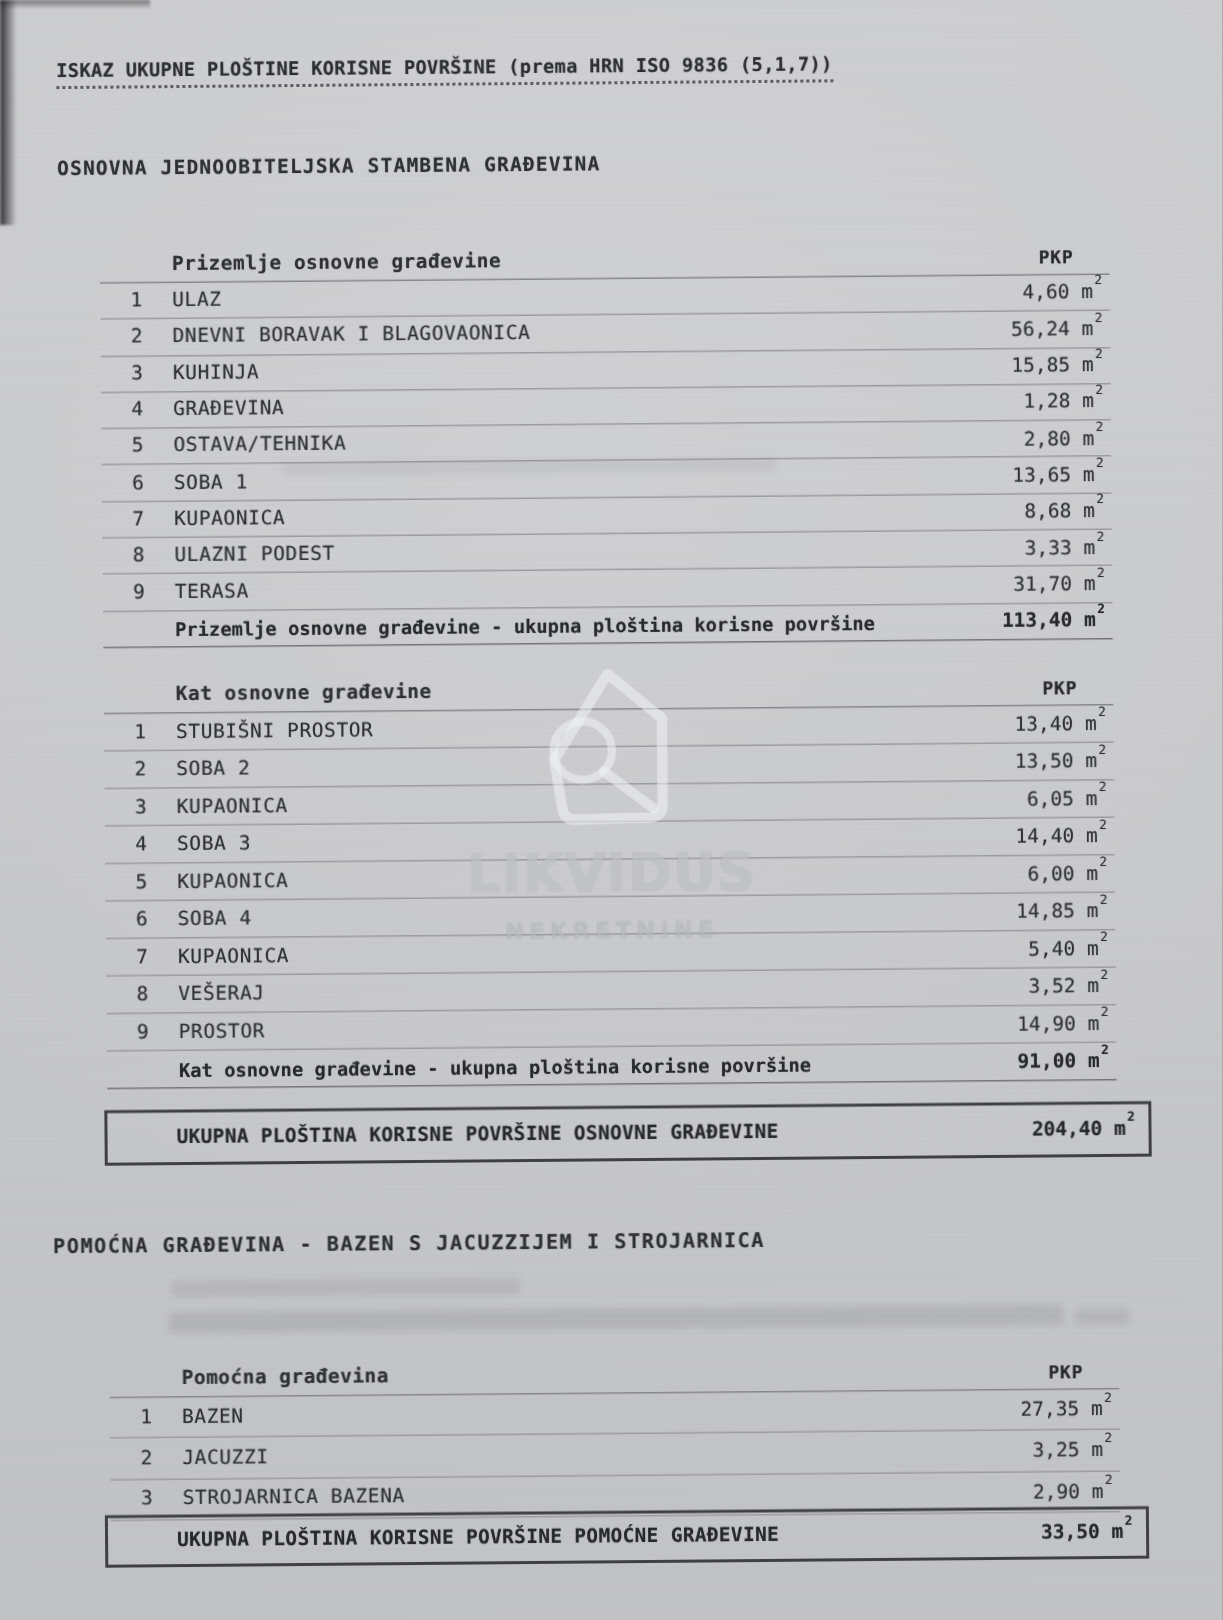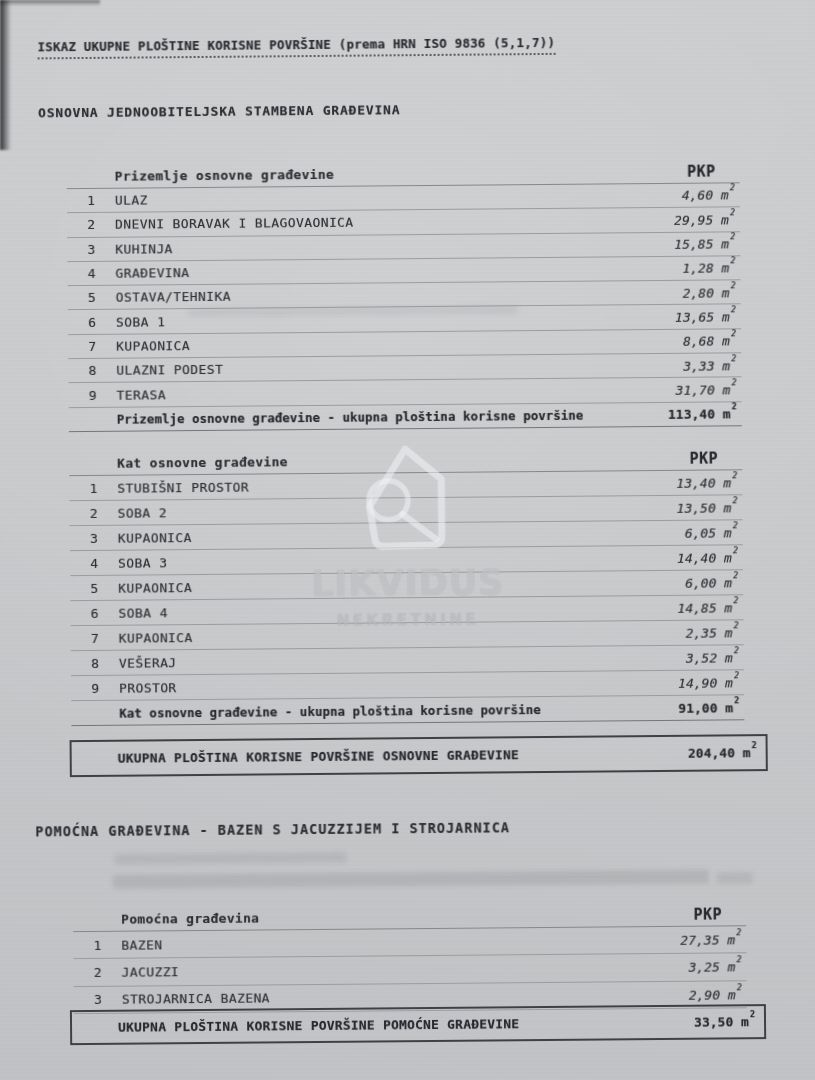--- a/index.html
+++ b/index.html
@@ -26,27 +26,27 @@
   .doc-title span{display:inline-block;border-bottom:2px dotted rgba(52,54,60,0.75);padding-bottom:3px;}
   .h2{position:absolute;left:42px;top:102px;font-size:13px;font-weight:bold;letter-spacing:0.8px;color:#2d2f34;}
   .h3{position:absolute;left:33px;top:820px;font-size:13.5px;font-weight:bold;letter-spacing:1px;color:#2d2f34;}
 
   .table{position:absolute;left:70px;width:673px;}
   .t1{top:162px;}
   .t2{top:449px;}
   .t3{top:905px;}
   .thead{display:flex;align-items:center;height:23px;border-bottom:1px solid #86878b;font-weight:bold;}
   .thead .tname{padding-left:48px;font-size:13px;letter-spacing:0.3px;}
-  .thead .pkp{margin-left:auto;padding-right:24px;font-size:15px;letter-spacing:0.5px;color:#26282d;}
+  .thead .pkp{margin-left:auto;padding-right:24px;font-size:12px;letter-spacing:0.5px;color:#26282d;}
   .row{display:flex;align-items:center;height:23.3px;border-bottom:1px solid #9b9c9f;font-size:13px;}
   .t2 .row{height:24px;}
   .t3 .row{height:26.3px;}
   .row .num{width:28px;text-align:right;flex:none;}
   .row .lbl{padding-left:20px;letter-spacing:0.4px;white-space:nowrap;}
-  .row .val{margin-left:auto;padding-right:6px;white-space:nowrap;font-style:italic;}
+  .row .val{margin-left:auto;padding-right:6px;white-space:nowrap;}
   .subtotal{font-weight:bold;border-bottom:1px solid #74757a;color:#26282d;}
   .subtotal .slbl{padding-left:48px;letter-spacing:0;white-space:nowrap;font-size:12.5px;}
   .subtotal .val{margin-left:auto;padding-right:6px;white-space:nowrap;font-size:13px;}
   .t1 .subtotal{height:23.5px;display:flex;align-items:center;}
   .t2 .subtotal{height:24px;display:flex;align-items:center;}
   sup.u2{font-size:8.5px;position:relative;top:-4px;left:1px;}
 
   .total-box{position:absolute;display:flex;align-items:center;border:2px solid #3e4045;
     font-weight:bold;font-size:13px;color:#26282d;background:rgba(255,255,255,0.02);}
   .box1{left:68px;top:737px;width:694px;height:33px;}
@@ -91,21 +91,21 @@
 
           <div class="row">
             <span class="num">1</span>
             <span class="lbl">ULAZ</span>
             <span class="val"><span>4,60</span>&nbsp;<span>m</span><sup class="u2">2</sup></span>
           </div>
 
           <div class="row">
             <span class="num">2</span>
             <span class="lbl">DNEVNI BORAVAK I BLAGOVAONICA</span>
-            <span class="val"><span>29,95</span>&nbsp;<span>m</span><sup class="u2">2</sup></span>
+            <span class="val"><span>56,24</span>&nbsp;<span>m</span><sup class="u2">2</sup></span>
           </div>
 
           <div class="row">
             <span class="num">3</span>
             <span class="lbl">KUHINJA</span>
             <span class="val"><span>15,85</span>&nbsp;<span>m</span><sup class="u2">2</sup></span>
           </div>
 
           <div class="row">
             <span class="num">4</span>
@@ -188,21 +188,21 @@
 
           <div class="row">
             <span class="num">6</span>
             <span class="lbl">SOBA 4</span>
             <span class="val"><span>14,85</span>&nbsp;<span>m</span><sup class="u2">2</sup></span>
           </div>
 
           <div class="row">
             <span class="num">7</span>
             <span class="lbl">KUPAONICA</span>
-            <span class="val"><span>2,35</span>&nbsp;<span>m</span><sup class="u2">2</sup></span>
+            <span class="val"><span>5,40</span>&nbsp;<span>m</span><sup class="u2">2</sup></span>
           </div>
 
           <div class="row">
             <span class="num">8</span>
             <span class="lbl">VEŠERAJ</span>
             <span class="val"><span>3,52</span>&nbsp;<span>m</span><sup class="u2">2</sup></span>
           </div>
 
           <div class="row">
             <span class="num">9</span>

